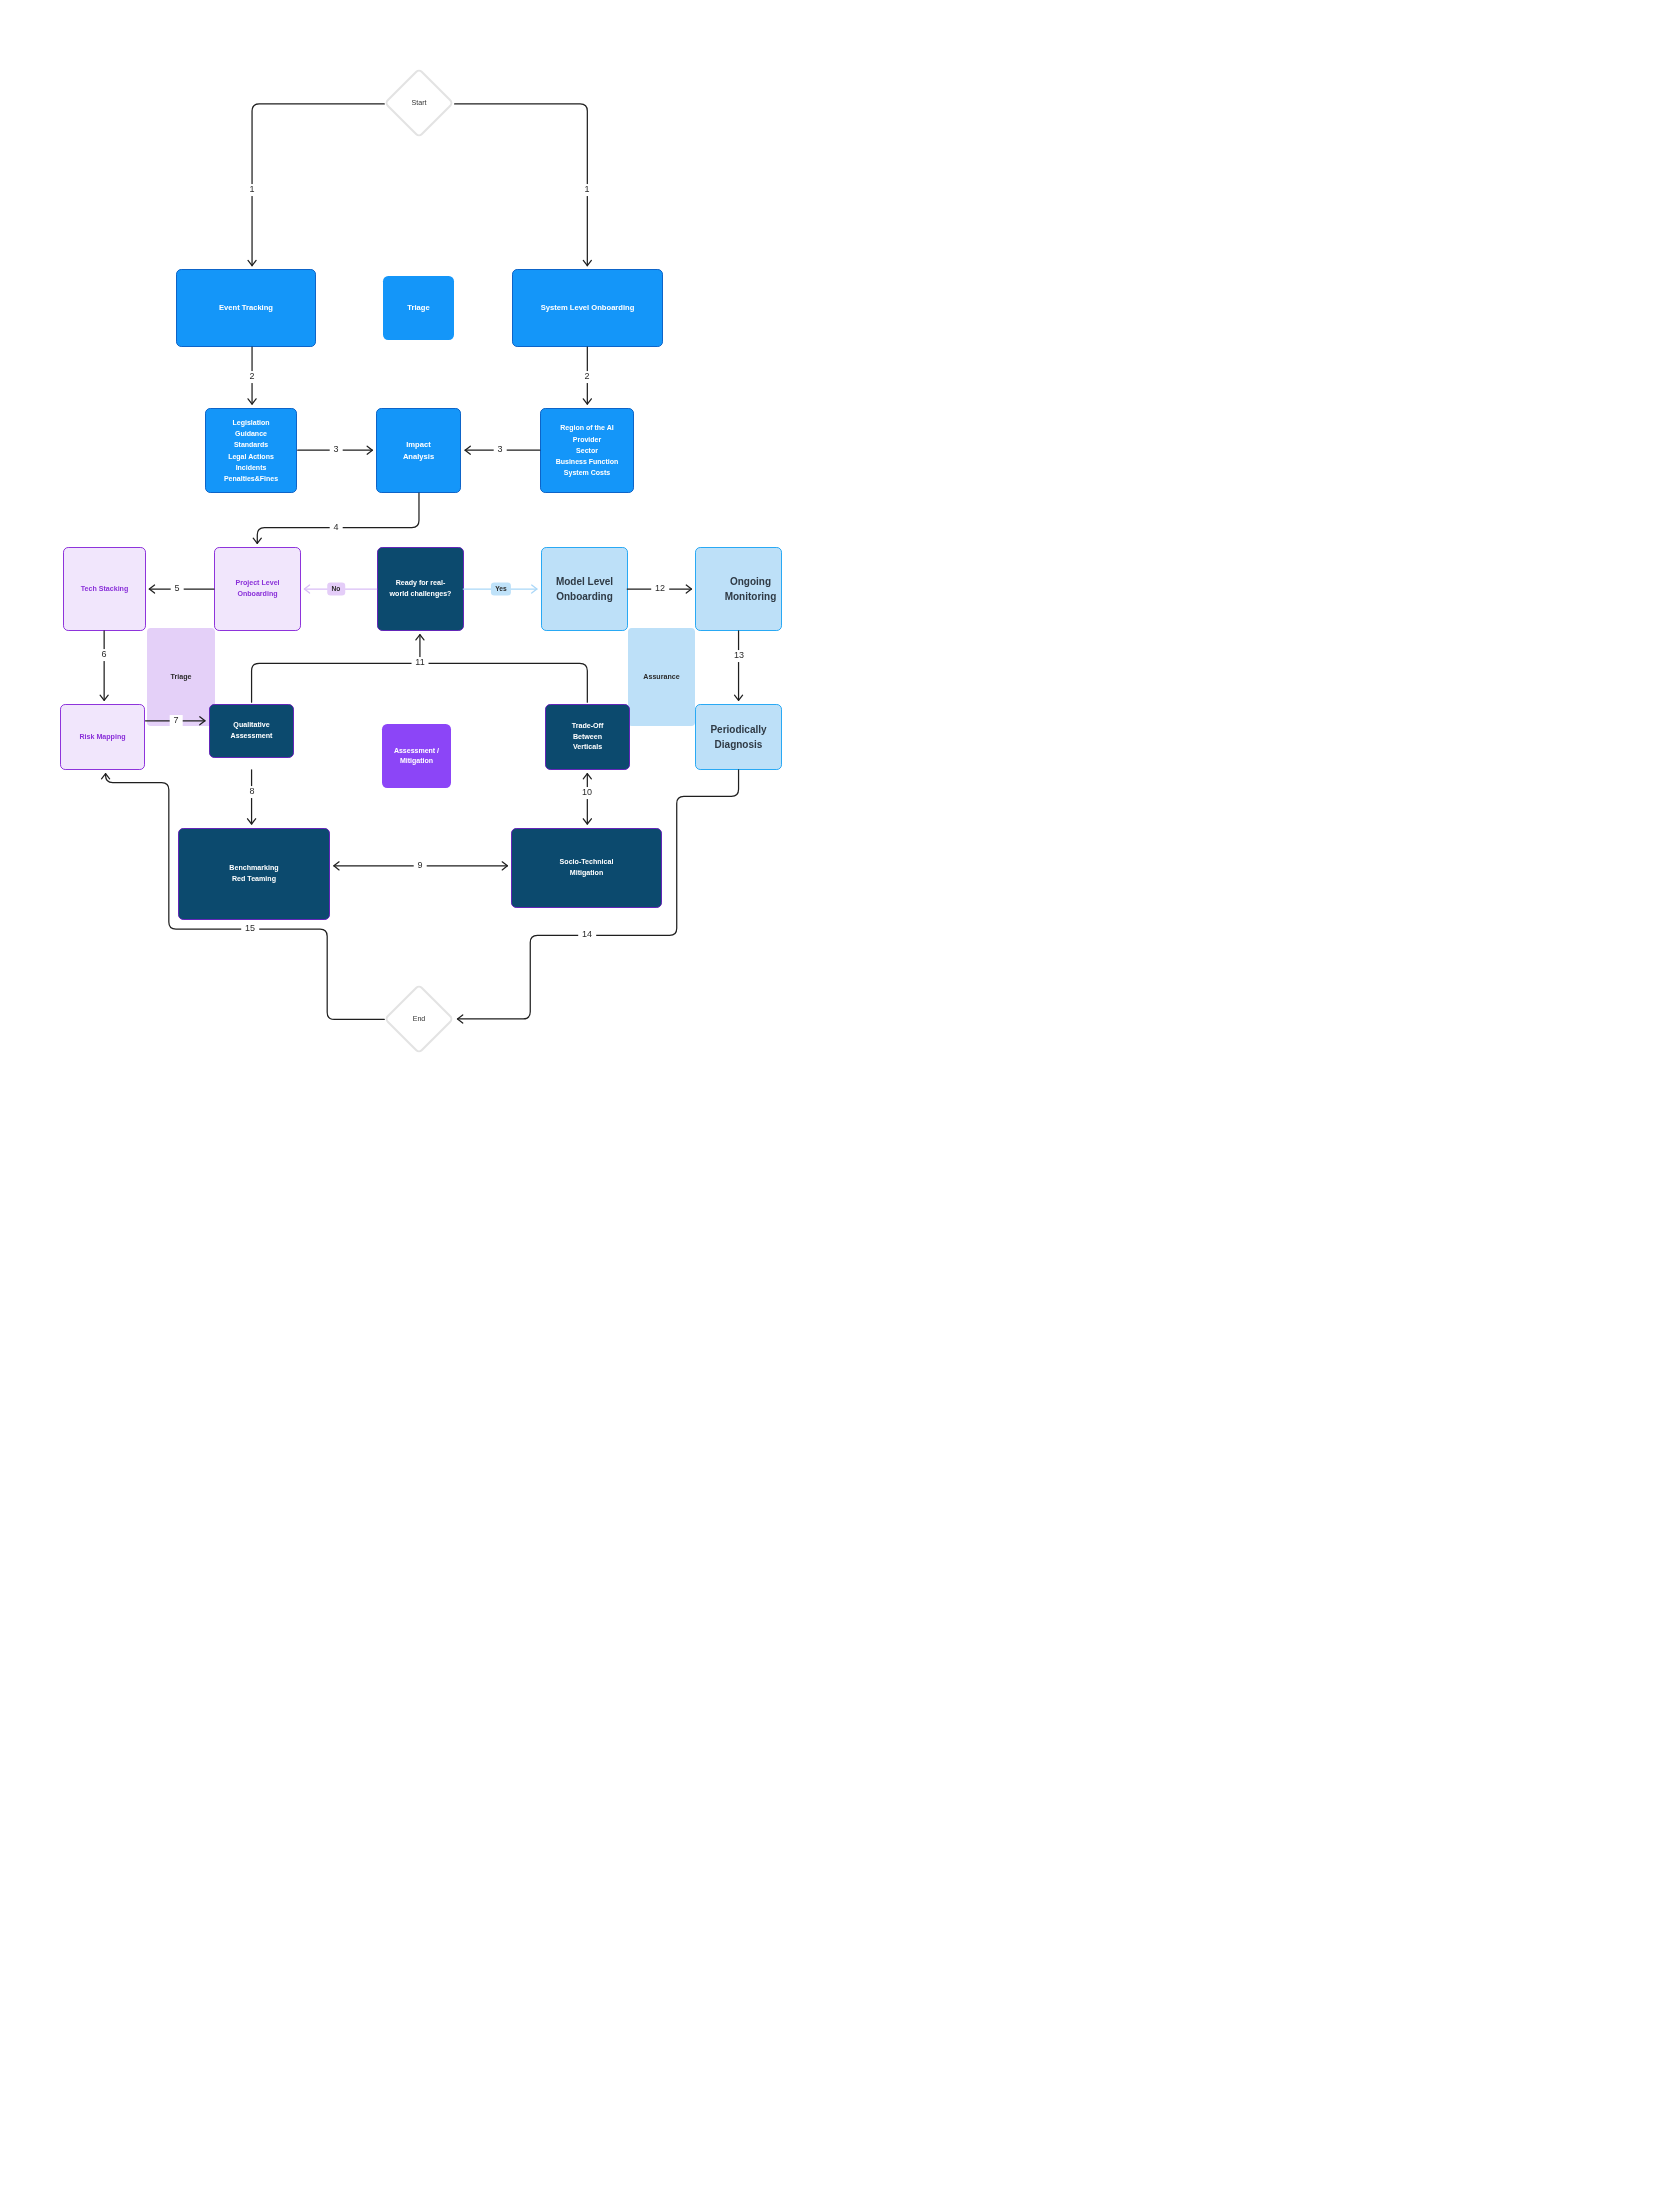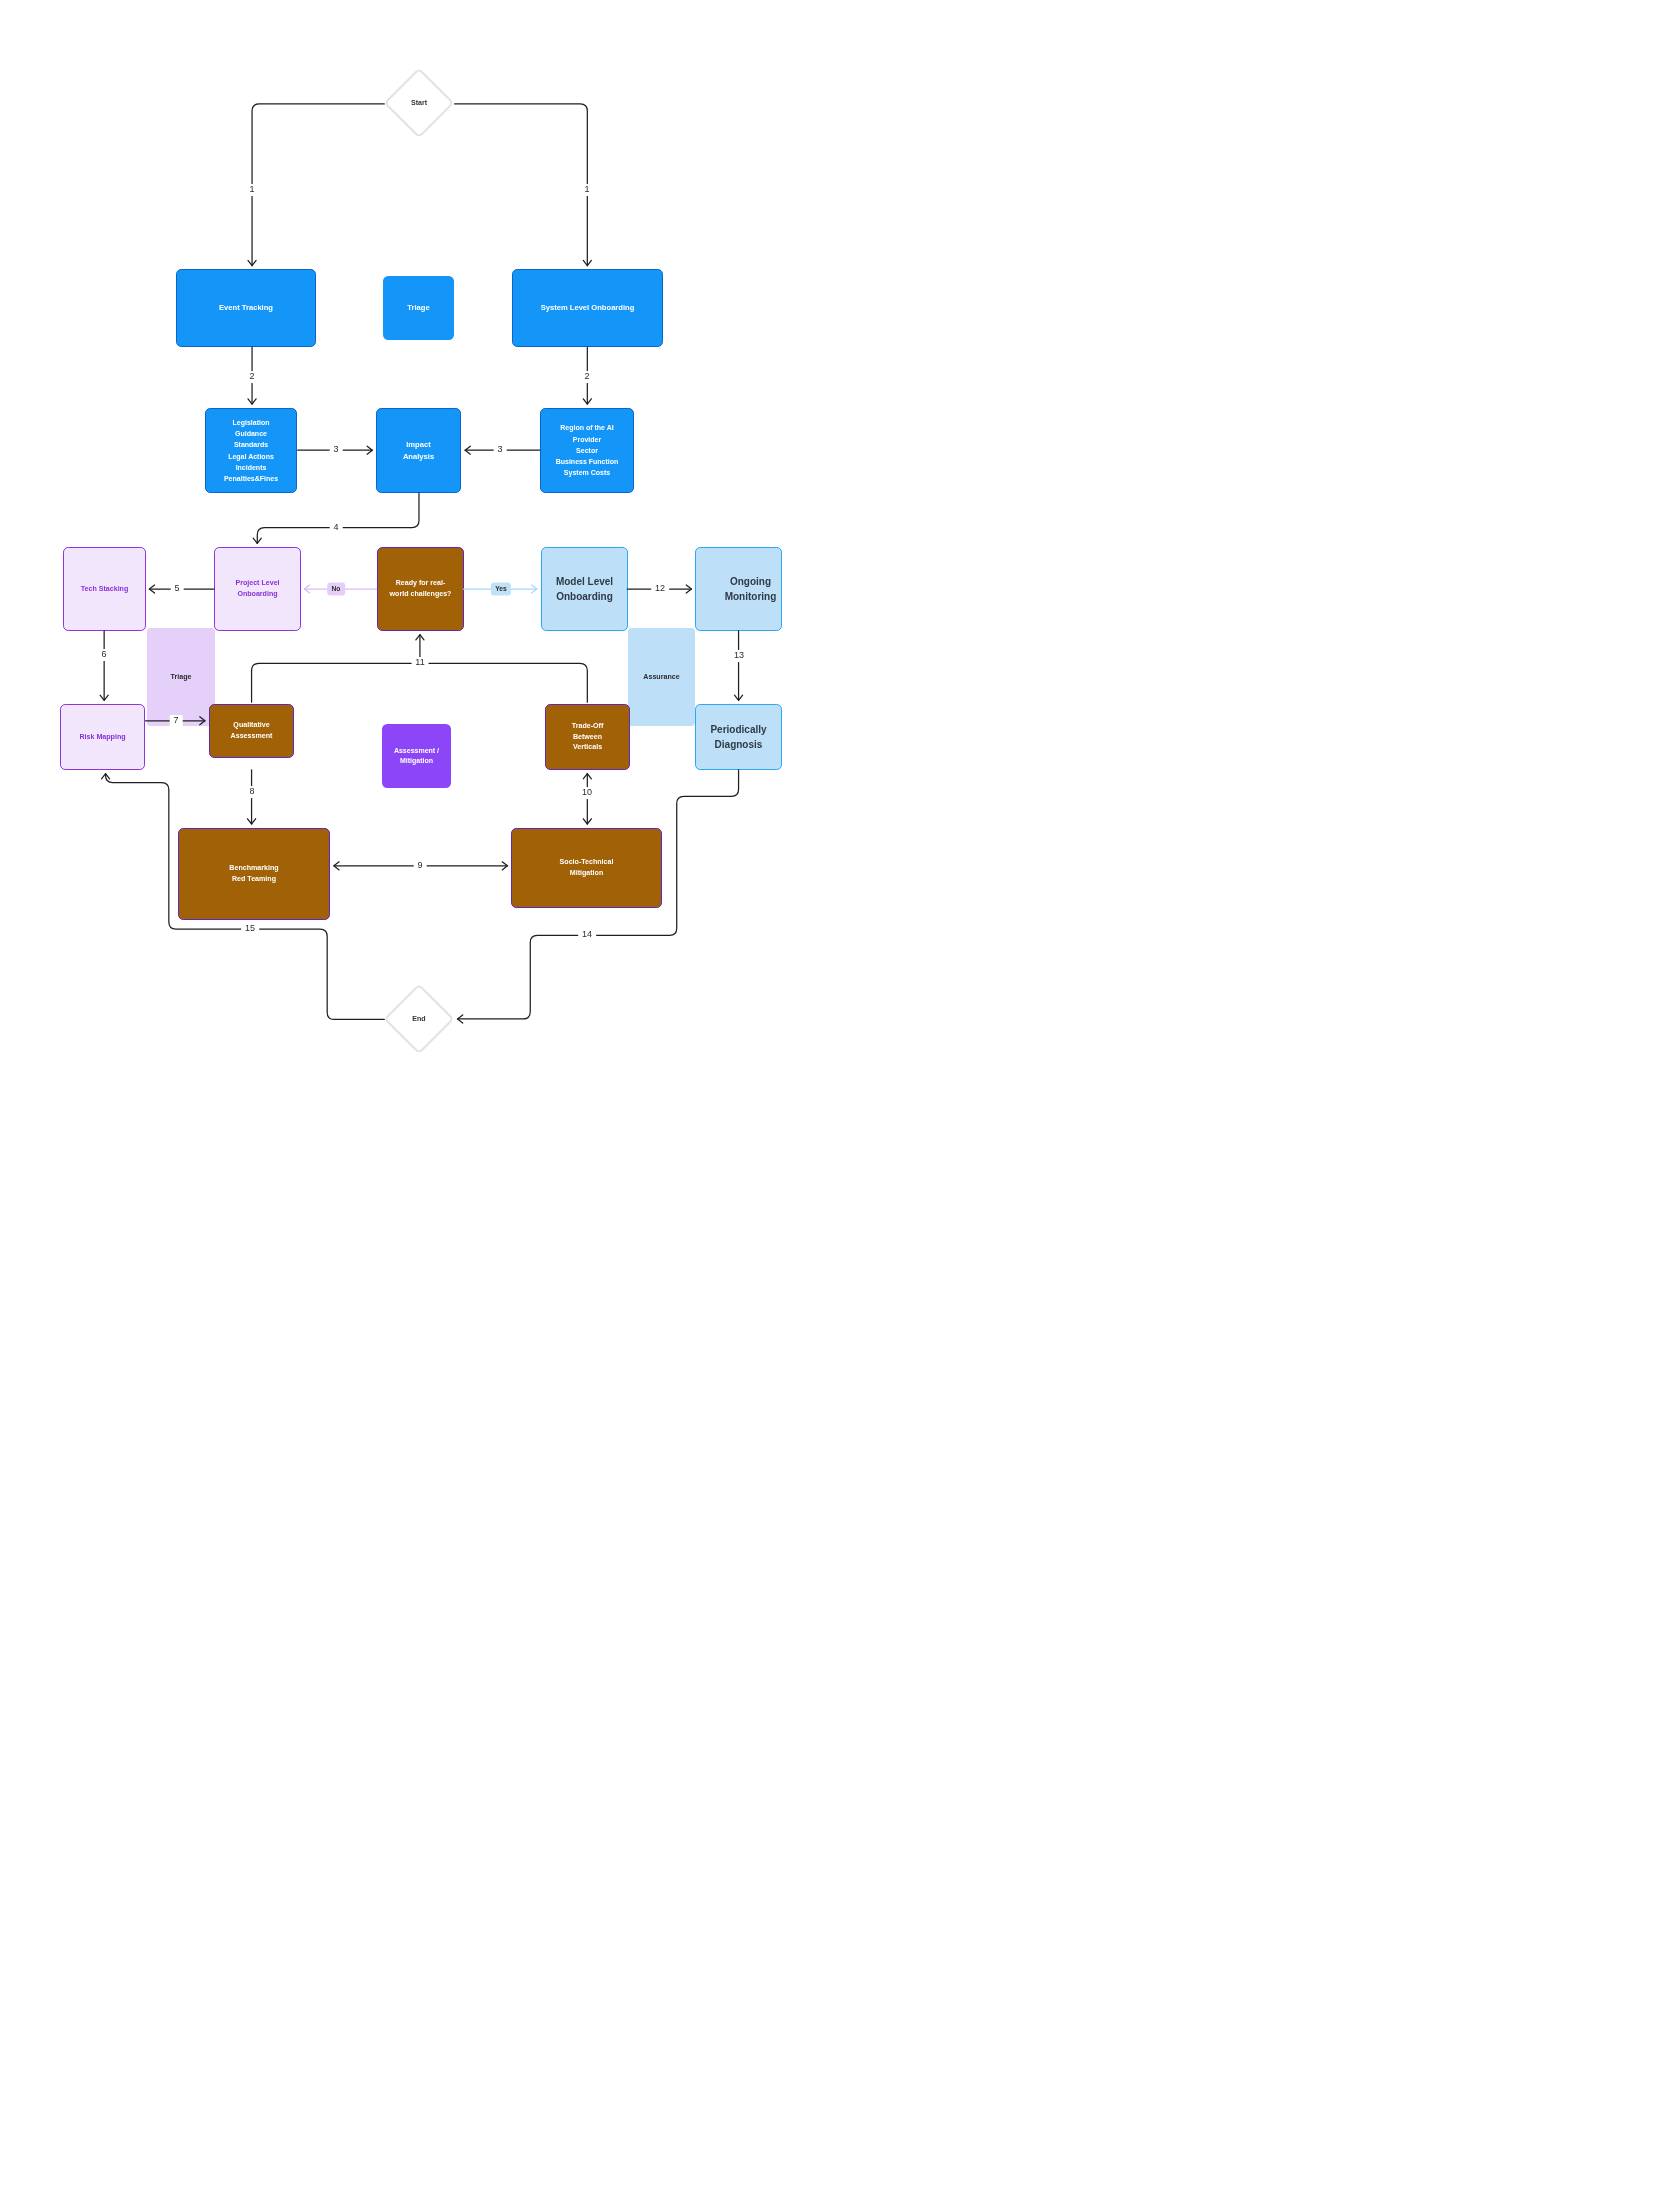--- a/index.html
+++ b/index.html
@@ -7,21 +7,21 @@
   .canvas{position:relative;width:837px;height:1103px;background:#ffffff;overflow:hidden;}
   .edge-layer{position:absolute;left:0;top:0;z-index:5;pointer-events:none;}
   .node{position:absolute;display:flex;align-items:center;justify-content:center;
         text-align:center;border-radius:5.2px;box-sizing:border-box;z-index:2;}
   .nlabel{white-space:pre-line;font-weight:bold;line-height:1.5;}
   
   .blue{background:#1496F9;border:1.9px solid #0D64C8;color:#fff;font-size:7.6px;}
   .blue-plain{background:#1496F9;border:none;color:#fff;font-size:7.6px;}
   .lightblue{background:#BDE0F8;border:1.7px solid #29A9F4;color:#2F3A45;font-size:10px;}
   .lav{background:#F1E6FC;border:1.7px solid #8E34DB;color:#8A30D9;font-size:7.1px;}
-  .vivid{background:#a16207;border:1.7px solid #6326B8;color:#fff;font-size:7.1px;}
+  .vivid{background:#0c4a6e;border:1.7px solid #6326B8;color:#fff;font-size:7.1px;}
   .vivid-plain{background:#8C45F7;border:none;color:#fff;font-size:7px;}
   .stage-lav{background:#E4D0F8;border:none;color:#2B2B2B;font-size:7.1px;border-radius:3.8px;}
   .stage-blue{background:#BDE0F8;border:none;color:#2B2B2B;font-size:7.1px;border-radius:3.8px;}
   .small-text .nlabel{font-size:7px;line-height:1.62;}
   
   #n-event{left:176px;top:269px;width:140px;height:78px;}
   #n-triage-top{left:383px;top:276px;width:71px;height:64px;}
   #n-system{left:512px;top:269px;width:151px;height:78px;}
   #n-legislation{left:205px;top:408px;width:92px;height:85px;}
   #n-impact{left:376px;top:408px;width:85px;height:85px;}
@@ -38,21 +38,21 @@
   #n-tradeoff{left:545px;top:704px;width:85px;height:66px;}
   #n-periodically{left:695px;top:704px;width:87px;height:66px;}
   #n-assessment{left:382px;top:724px;width:69px;height:64px;}
   #n-benchmark{left:178px;top:828px;width:152px;height:92px;}
   #n-socio{left:511px;top:828px;width:151px;height:80px;}
   
   .diamond{position:absolute;width:70px;height:70px;display:flex;align-items:center;
            justify-content:center;z-index:2;}
   .dshape{position:absolute;inset:10px;transform:rotate(45deg);background:#fff;
           border:2.4px solid #E3E3E3;border-radius:4.8px;}
-  .dlabel{position:relative;font-weight:bold;font-size:7.1px;color:#333;z-index:2;}
+  .dlabel{position:relative;font-weight:normal;font-size:7.1px;color:#333;z-index:2;}
   #n-start{left:384px;top:68px;}
   #n-end{left:384px;top:984px;}
   
   .chip{position:absolute;transform:translate(-50%,-50%);background:#fff;color:#2B2B2B;
         font-size:9px;font-weight:500;padding:1px 3.8px;z-index:6;line-height:1.1;}
   .bchip{position:absolute;transform:translate(-50%,-50%);font-size:6.7px;font-weight:bold;
          color:#2B2B2B;padding:2.9px 4.3px;border-radius:3.3px;z-index:6;line-height:1.1;}
   #c-no{left:336px;top:589px;background:#E4CDF8;}
   #c-yes{left:501px;top:589px;background:#BFE2F9;}
   #c1l{left:252px;top:190px;} #c1r{left:587px;top:190px;}

